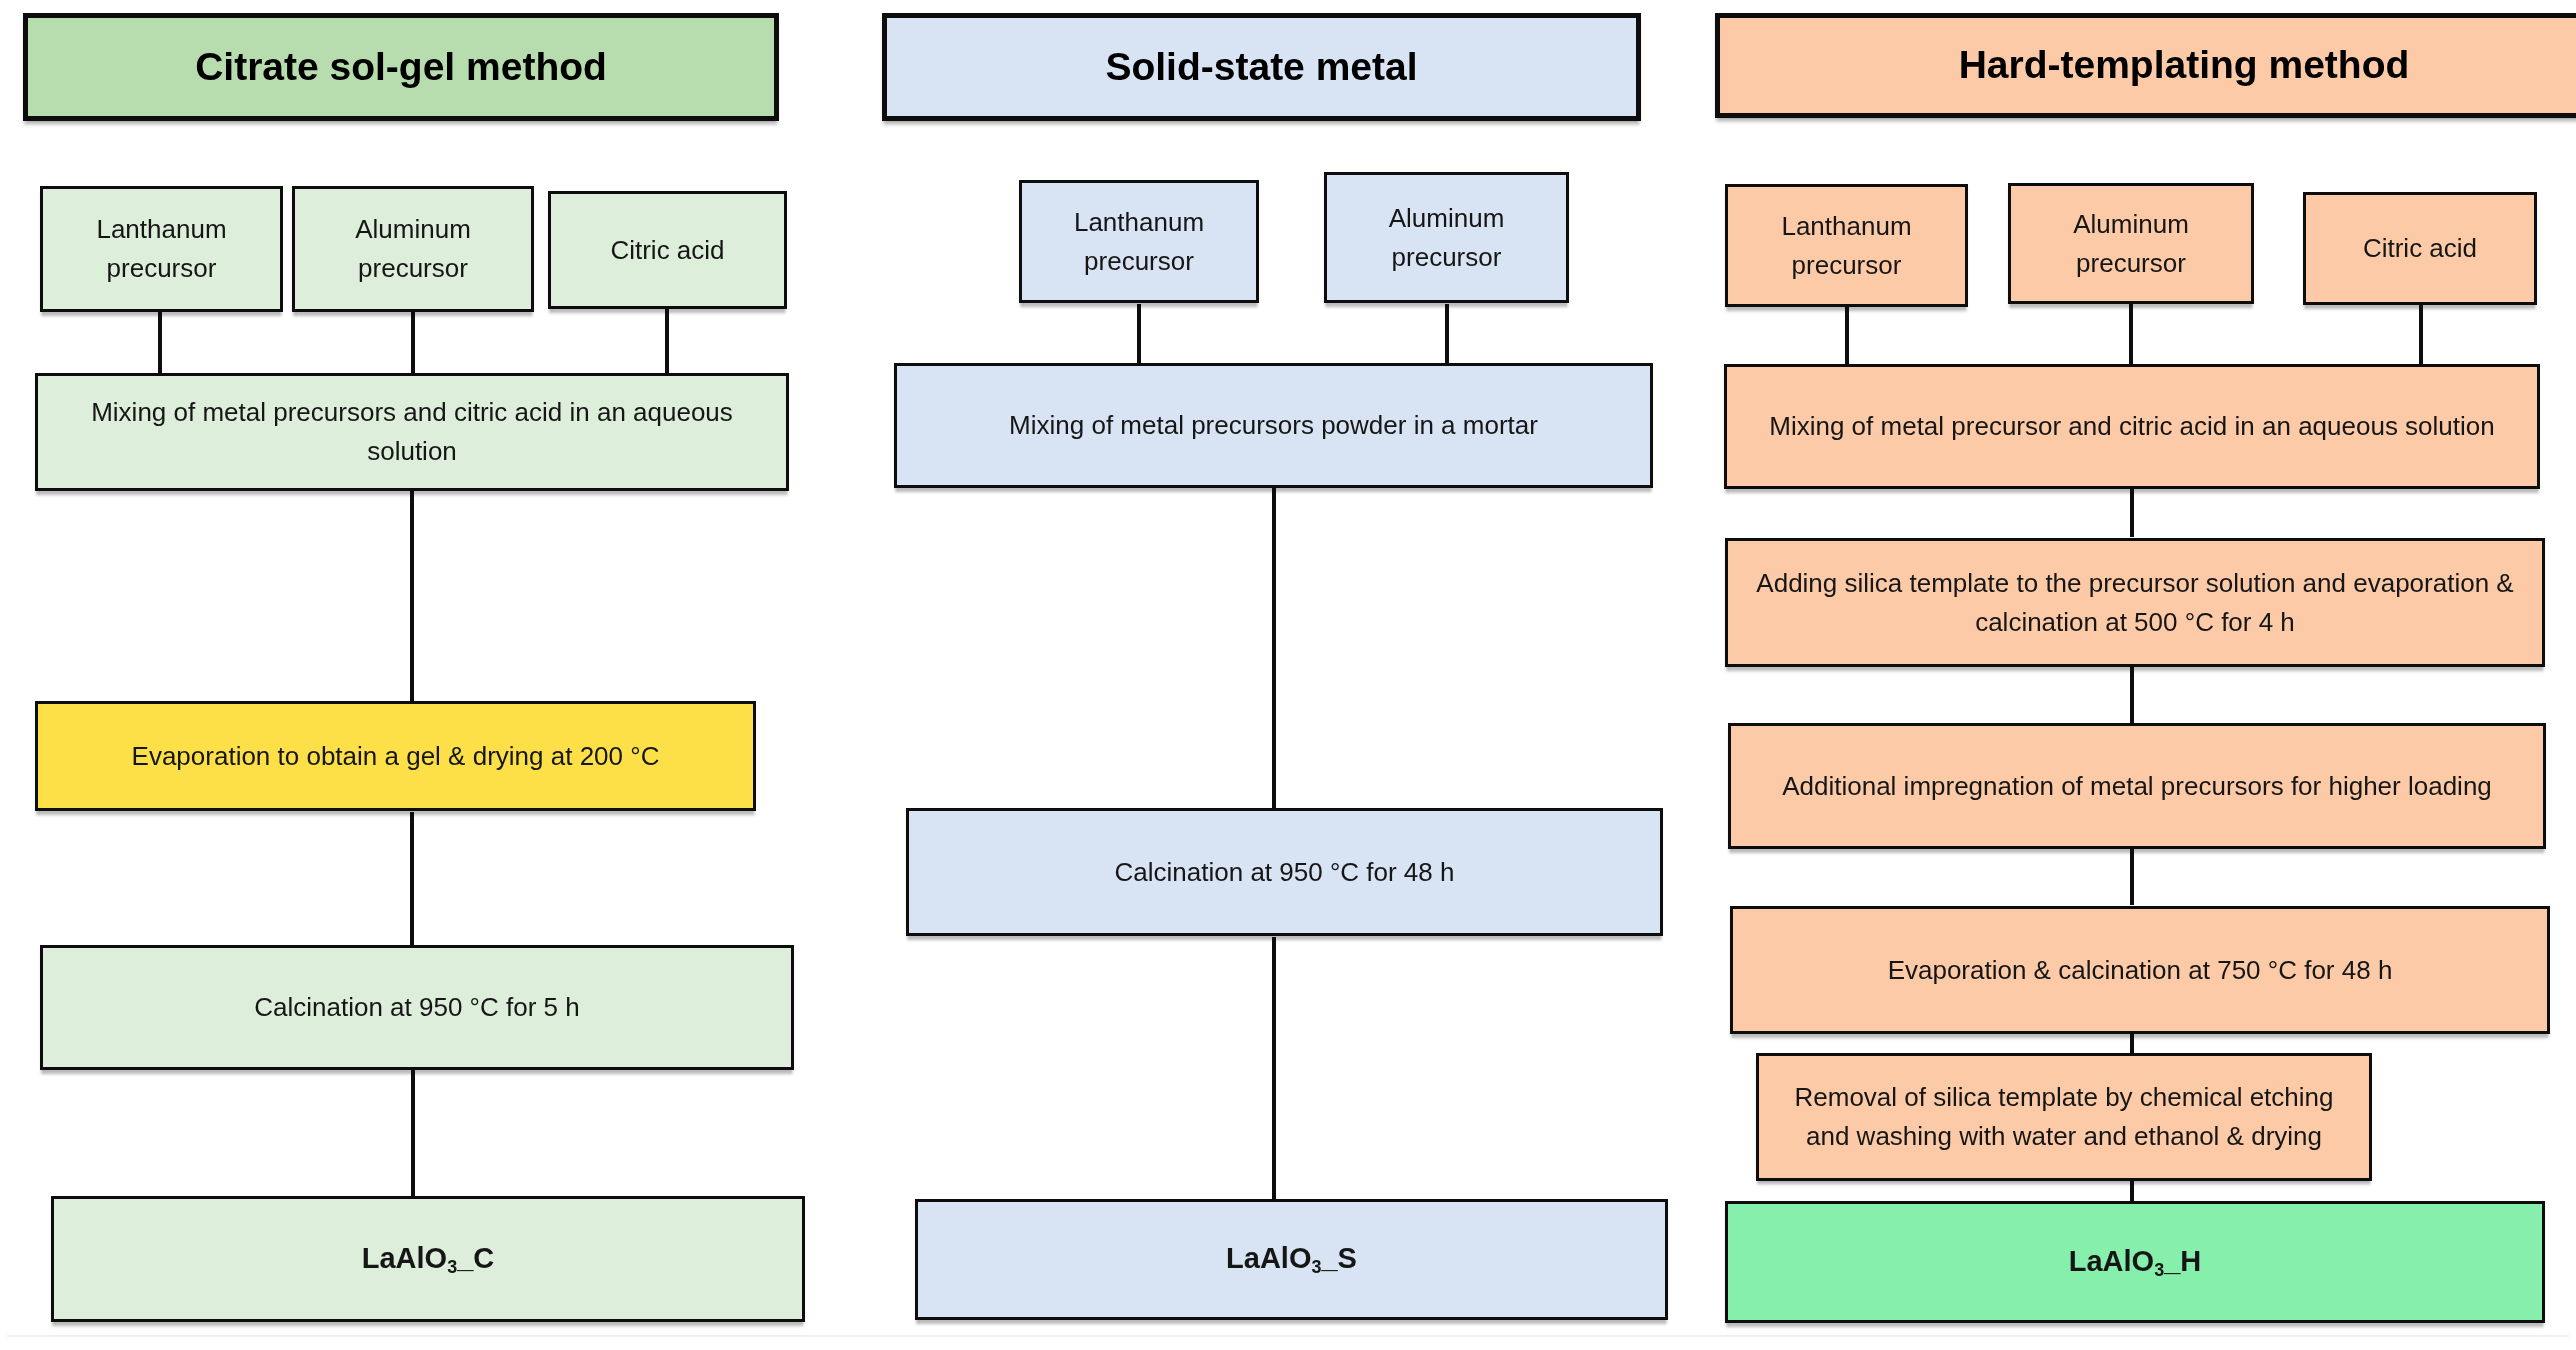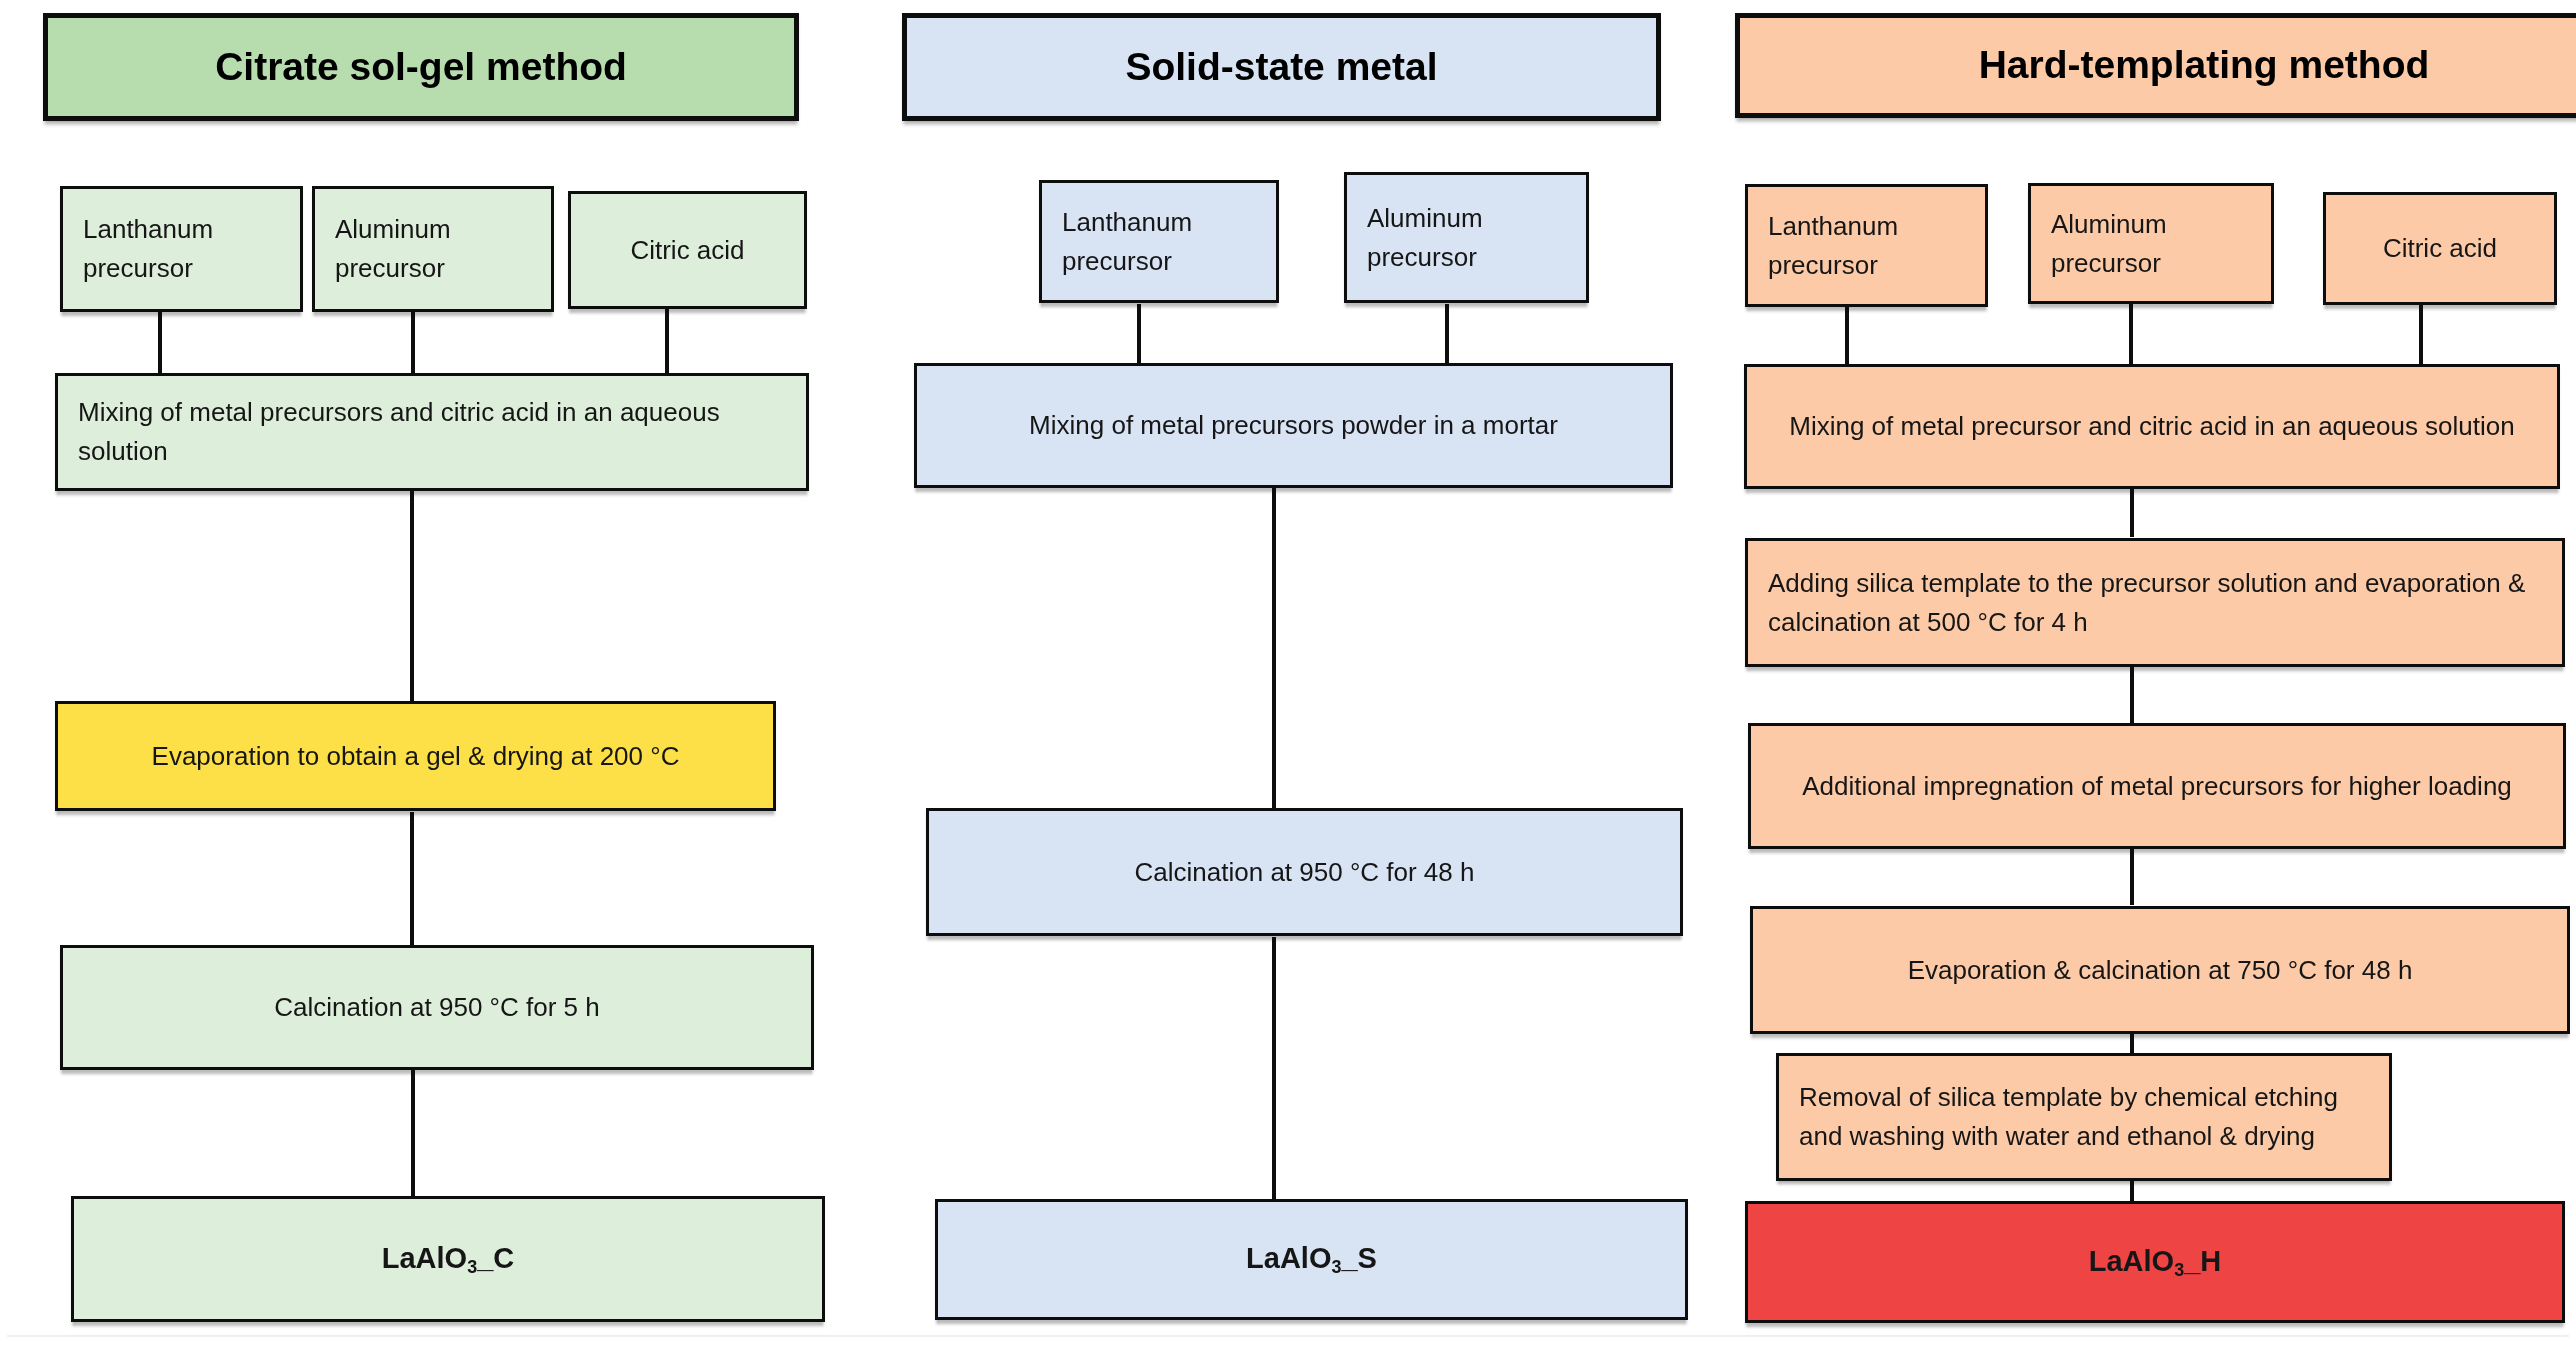--- a/index.html
+++ b/index.html
@@ -6,27 +6,26 @@
   body{font-family:"Liberation Sans","DejaVu Sans",sans-serif;}
   .canvas{position:relative;width:2576px;height:1350px;background:#ffffff;overflow:hidden;}
 
   .node{
     position:absolute;
     box-sizing:border-box;
     border:3.6px solid #0d0d0d;
     display:flex;
     align-items:center;
     justify-content:center;
-    text-align:left;
+    text-align:center;
     color:#161616;
     font-size:26px;
     line-height:1.5;
     padding:6px 20px;
     box-shadow:0 4.3px 2.9px -0.7px rgba(0,0,0,0.30);
-    margin-left:20px;
   }
   .header-node{
     border-width:5px;
     font-size:39px;
     font-weight:bold;
     color:#000000;
     line-height:1.2;
     box-shadow:0 5px 3.6px -0.7px rgba(0,0,0,0.30);
   }
   .product-node{
@@ -126,20 +125,20 @@
   <div class="vline" style="left:2130px;top:849px;height:56px;"></div>
 
   <div class="node" style="left: 1730px; top: 906px; width: 820px; height: 128px; background-color: rgb(252, 202, 167);">Evaporation &amp; calcination at 750 °C for 48 h</div>
 
   <div class="vline" style="left:2130px;top:1033px;height:20px;"></div>
 
   <div class="node" style="left: 1756px; top: 1053px; width: 616px; height: 128px; background-color: rgb(252, 202, 167);">Removal of silica template by chemical etching and washing with water and ethanol &amp; drying</div>
 
   <div class="vline" style="left:2130px;top:1181px;height:19.5px;"></div>
 
-  <div class="node product-node" style="left: 1725px; top: 1201px; width: 820px; height: 122px; background-color: #ef4444;">
+  <div class="node product-node" style="left: 1725px; top: 1201px; width: 820px; height: 122px; background-color: #86efac;">
     <span><span>LaAlO</span><sub>3</sub><span>_H</span></span>
   </div>
 
   <div class="bottom-rule"></div>
 
 </div>
 
 
 </body></html>

